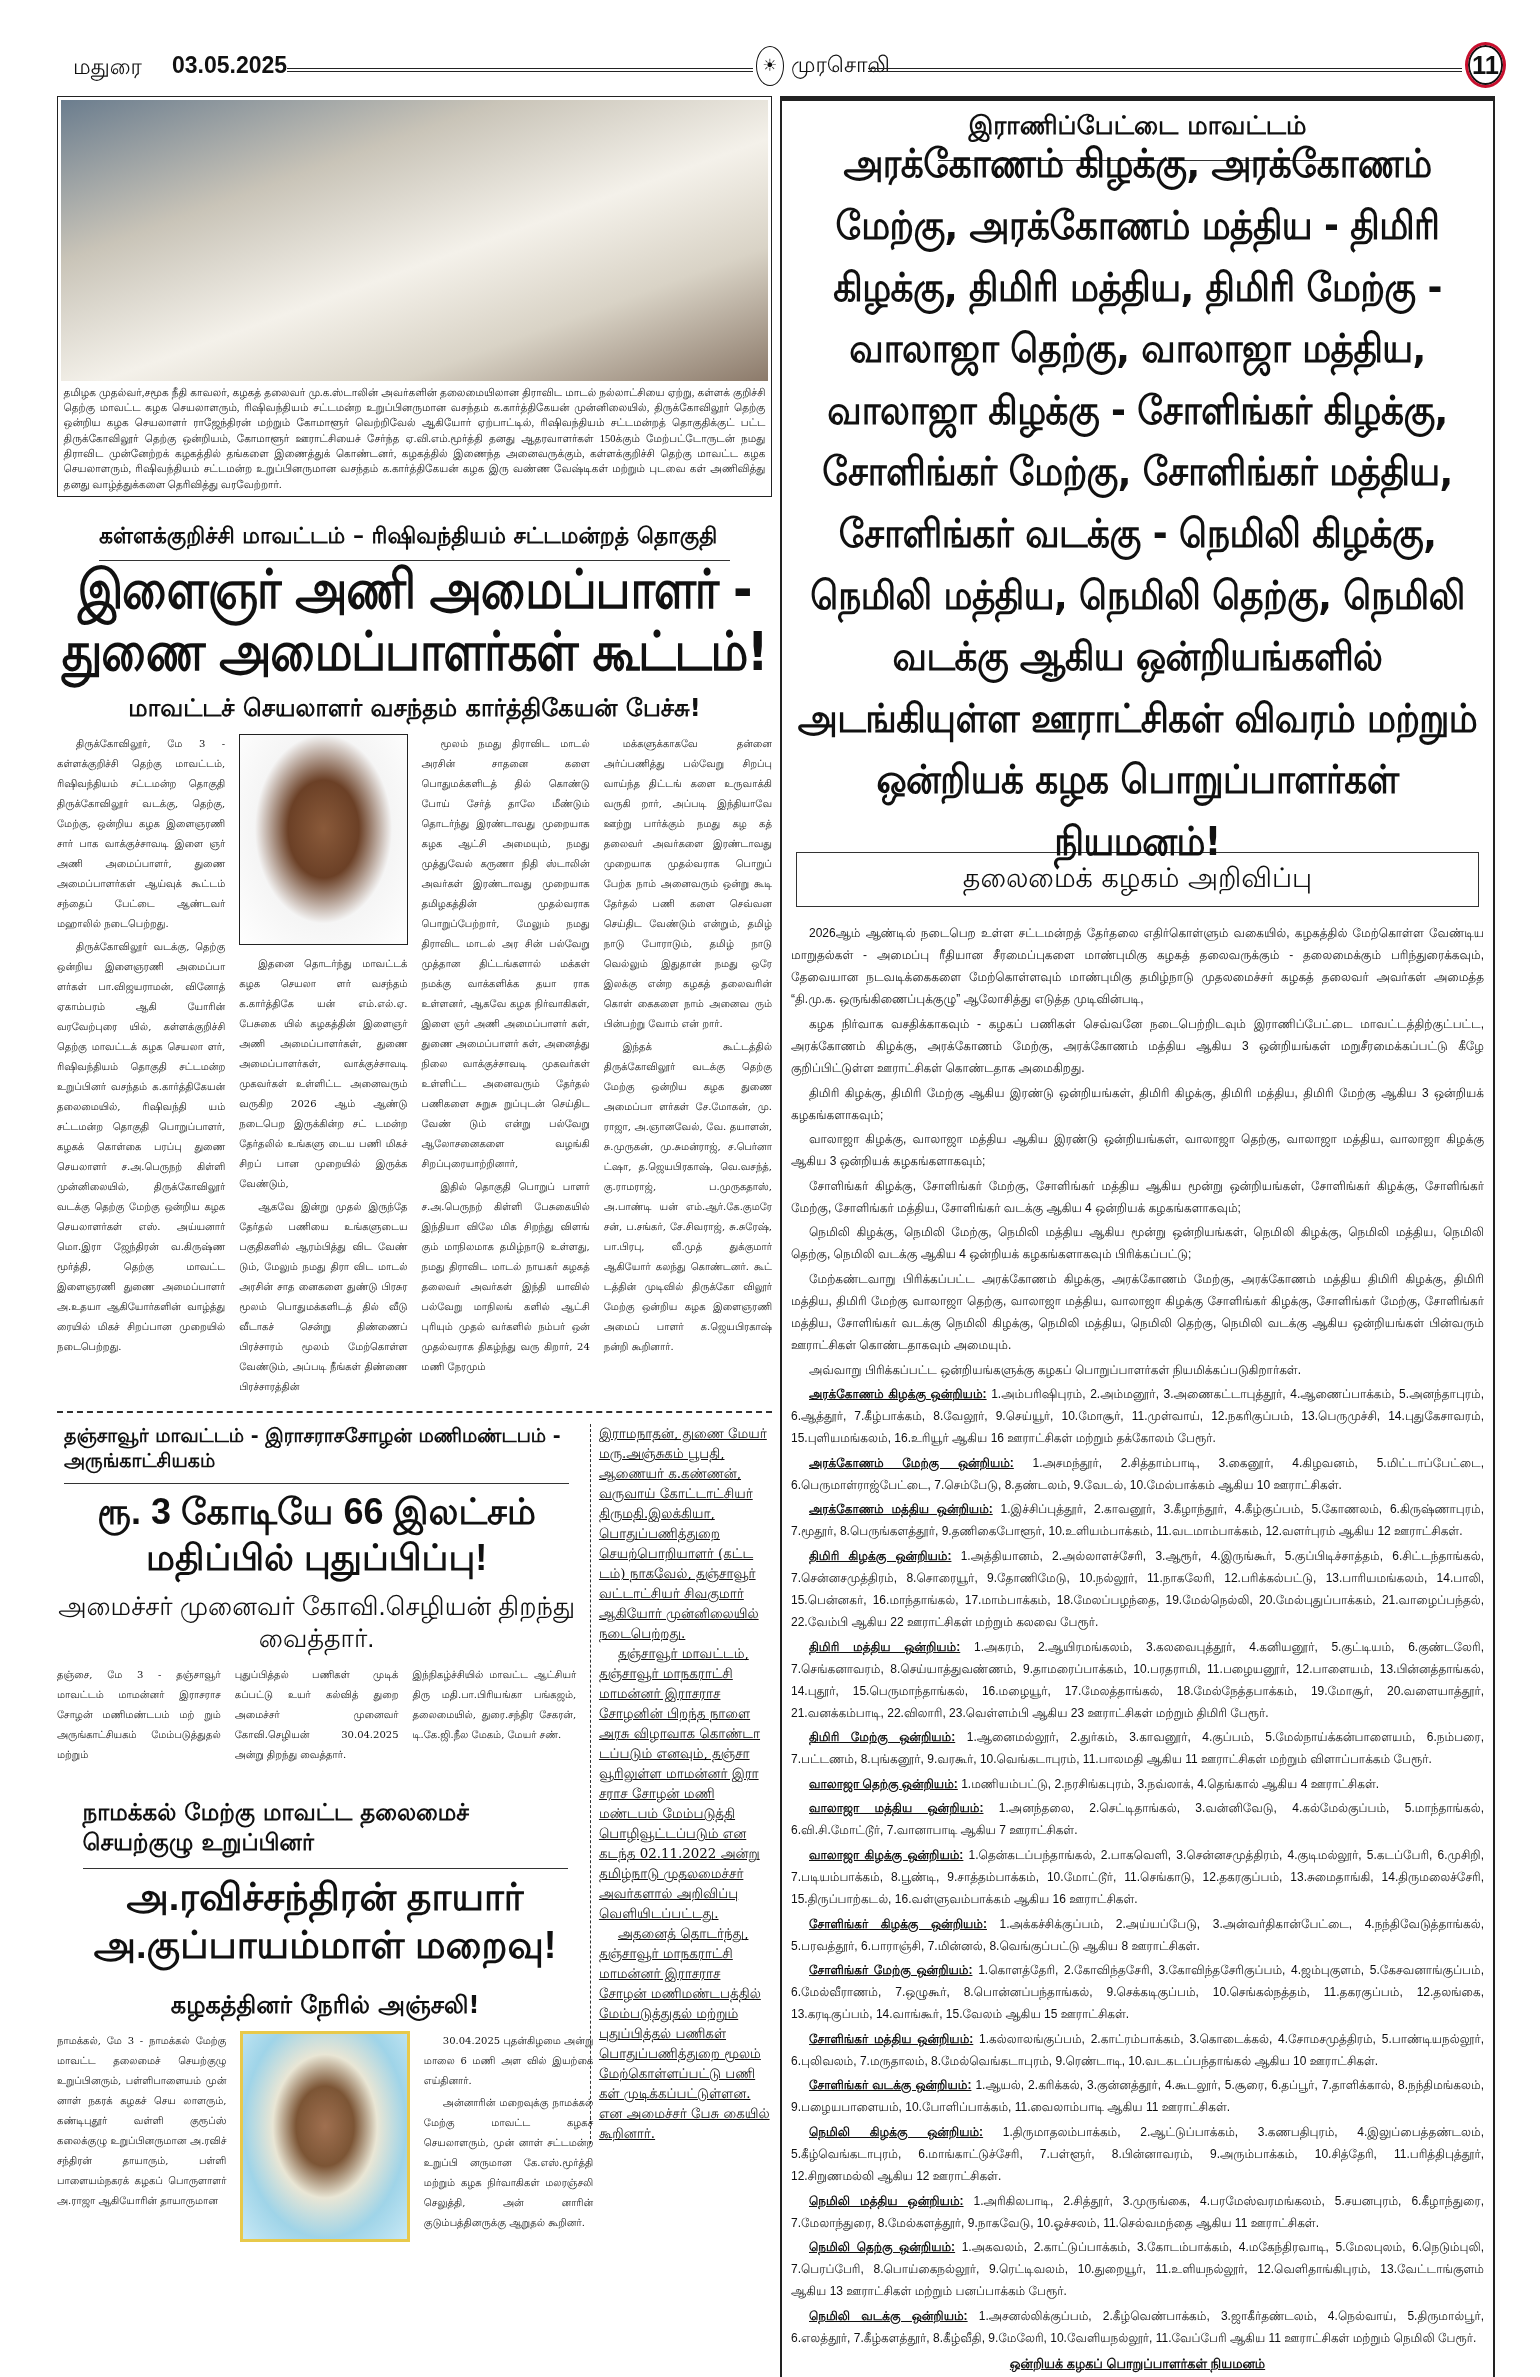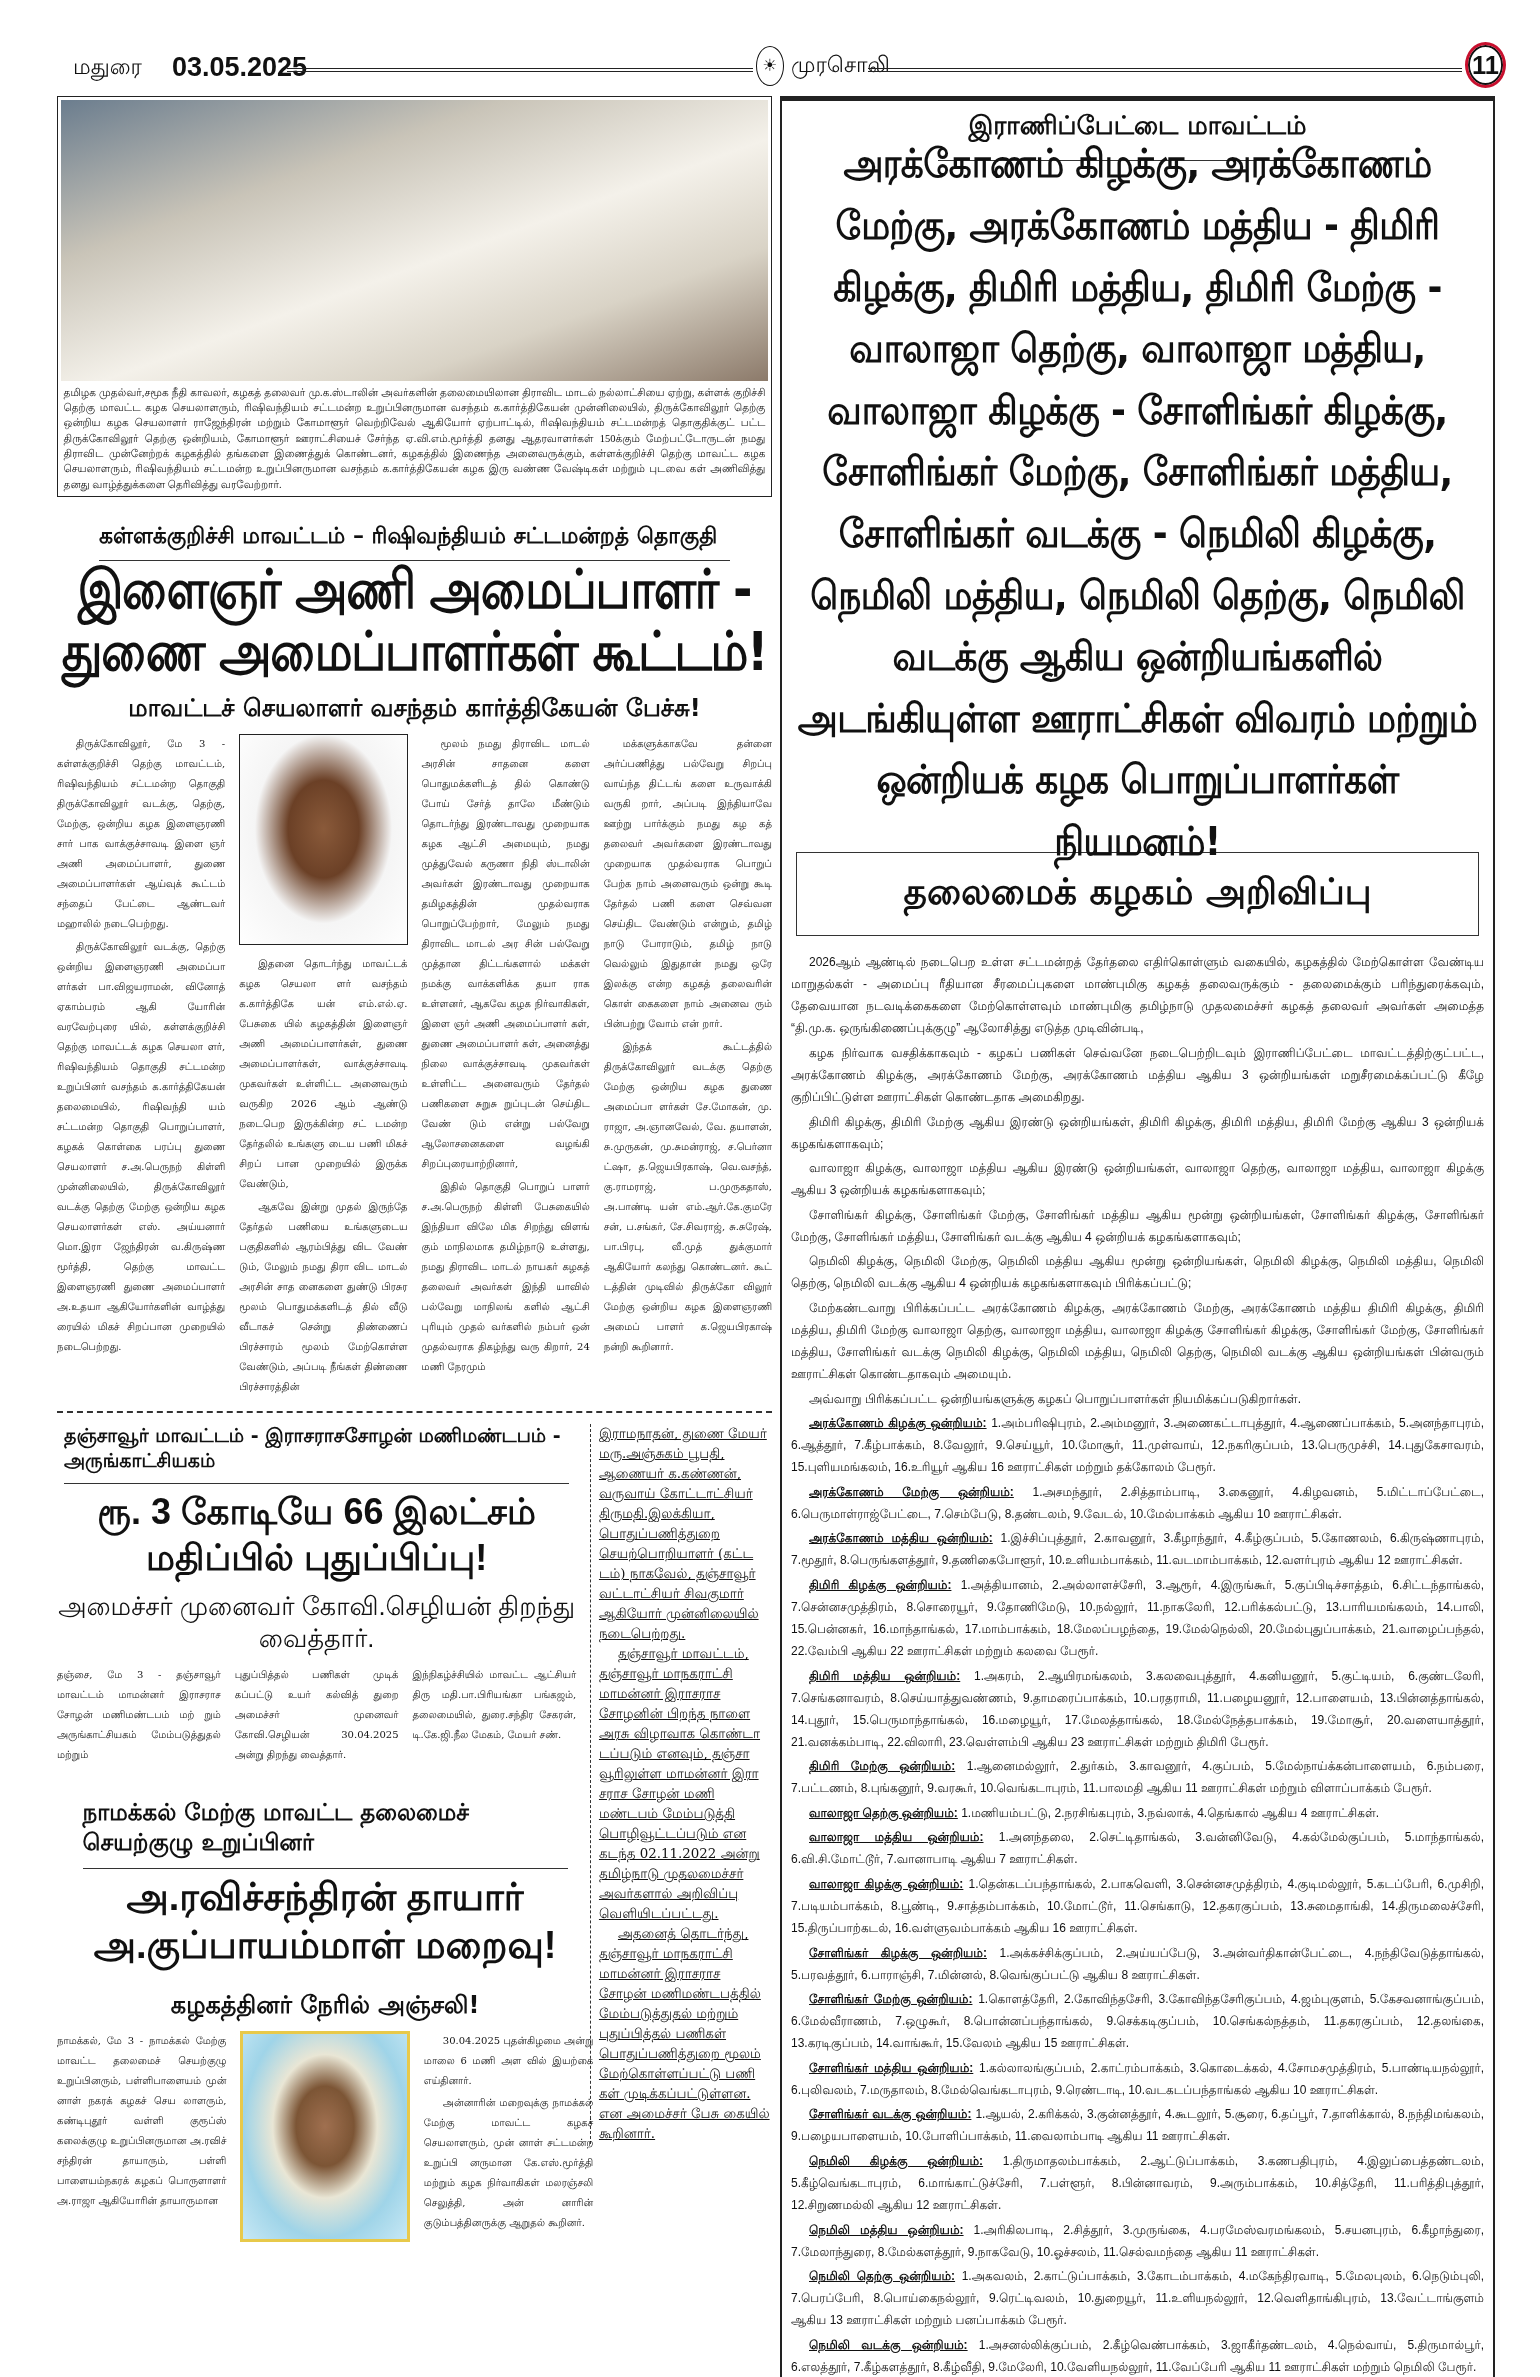--- a/index.html
+++ b/index.html
@@ -2,21 +2,21 @@
 <html style="font-size:10.2px"><head>
 <meta charset="utf-8">
 <style>
   * { box-sizing: border-box; margin: 0; padding: 0; }
   html, body { width: 1541px; height: 2377px; background: #ffffff; overflow: hidden; }
   body { font-family: "DejaVu Sans", "Liberation Sans", sans-serif; color: #111; position: relative; }
 
   
   .masthead { position: absolute; left: 57px; top: 51px; width: 1450px; height: 38px; }
   .mh-city { position: absolute; left: 16px; top: 2.6px; font-size: 22px; }
-  .mh-date { position: absolute; left: 115px; top: 1.3px; font-size: 27px; font-weight: bold; font-family: "Liberation Sans", sans-serif; }
+  .mh-date { position: absolute; left: 115px; top: 1.3px; font-size: 23px; font-weight: bold; font-family: "Liberation Sans", sans-serif; }
   .mh-rule { position: absolute; height: 4.5px; border-top: 1.9px solid #222; border-bottom: 1.3px solid #222; top: 16.6px; }
   .mh-rule.l { left: 230px; width: 466px; }
   .mh-rule.r { left: 811px; width: 594px; }
   .mh-logo { position: absolute; left: 699px; top: -5.1px; width: 28px; height: 40px; border: 1.9px solid #111; border-radius: 50%; display: flex; align-items: center; justify-content: center; font-size: 16.6px; }
   .mh-paper { position: absolute; left: 734px; top: 1.3px; font-size: 22px; }
   .mh-page { position: absolute; left: 1408px; top: -9px; width: 41px; height: 46px; border: 3.2px solid #c8102e; border-radius: 50%; display: flex; align-items: center; justify-content: center; font-size: 25.5px; font-weight: bold; box-shadow: inset 0 0 0 1.9px #111; font-family: "Liberation Sans", sans-serif; }
 
   
   .left { position: absolute; left: 57px; top: 96px; width: 715px; }
   .photo-box { border: 1.9px solid #222; padding: 3px; font-family: Liberation Serif, serif; }
@@ -34,21 +34,21 @@
   .portrait2 { border: 3.8px solid #e8c94a; height: 211px; background: radial-gradient(ellipse at 50% 45%, #a07050 0%, #7c5535 25%, #e9e6d5 45%, #9fd4e8 70%, #c7e8f5 100%); }
   .divider-dash { border-top: 2.6px dashed #333; margin: 11.5px 0; }
   .headline2 { text-align: center; font-size: 36px; font-weight: 900; margin-top: 6.4px; font-family: "Liberation Sans", sans-serif; }
   .subhead2 { text-align: center; font-size: 25.5px; margin: 9px 0; font-family: "Liberation Sans", sans-serif; }
   .sidecol { font-size: 13.4px; line-height: 20px; font-family: "DejaVu Serif", serif; }
 
   
   .right { position: absolute; left: 780px; top: 96px; width: 715px; border: 2.6px solid #222; border-top-width: 5.1px; padding: 9px 9px 25.5px; }
   .r-kicker { text-align: center; font-size: 25.5px; font-weight: bold; padding-bottom: 17px; border-bottom: 1.3px solid #333; margin: 0 147px; }
   .r-headline { text-align: center; font-size: 36px; font-weight: 900; line-height: 56px; letter-spacing: -0.6px; margin-top: 6.4px; transform: scaleY(1.1); }
-  .notice-box { border: 1.3px solid #333; text-align: center; font-size: 36px; font-weight: bold; padding: 18px 0; margin: 12.8px 5.1px 15.3px; }
+  .notice-box { border: 1.3px solid #333; text-align: center; font-size: 27px; font-weight: normal; padding: 9px 0; margin: 12.8px 5.1px 15.3px; }
   .r-body { font-size: 12px; line-height: 22px; text-align: justify; font-family: "Liberation Sans", sans-serif; }
   .r-body p { text-indent: 18px; margin-bottom: 2.6px; }
   .u { text-decoration: underline; font-weight: bold; }
   .r-sub { text-align: center; font-weight: bold; text-decoration: underline; font-size: 12.8px; margin: 3.8px 0; }
 </style>
 </head>
 <body>
 
 <div class="masthead">
   <span class="mh-city">மதுரை</span>

